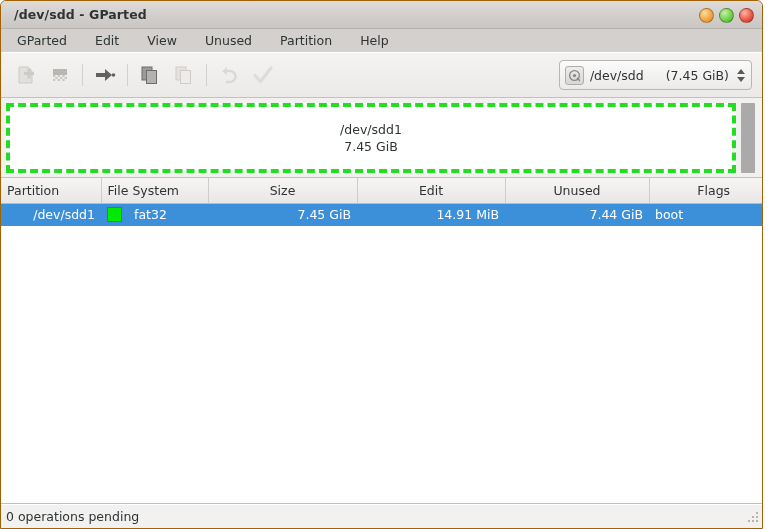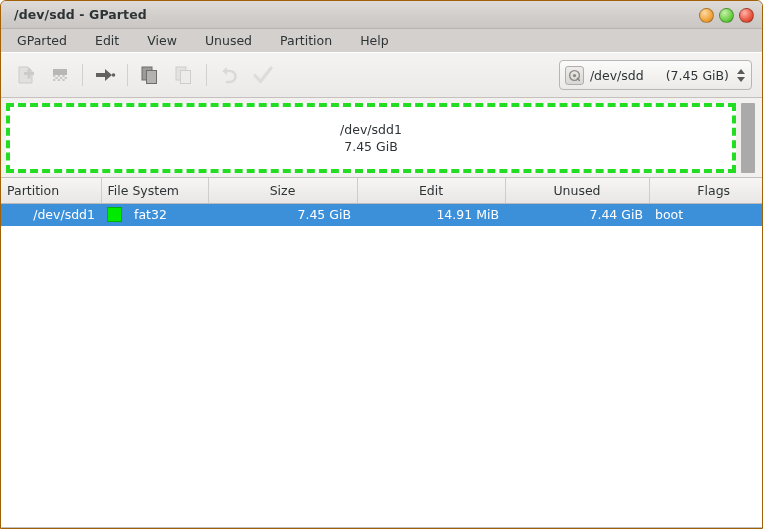--- a/index.html
+++ b/index.html
@@ -368,14 +368,25 @@
           <td class="right">7.45 GiB</td>
           <td class="right">14.91 MiB</td>
           <td class="right">7.44 GiB</td>
           <td>boot</td>
         </tr>
       </tbody>
     </table>
     <div class="table-filler"></div>
   </div>
 
+  <div class="statusbar">
+    <span class="status-text">0 operations pending</span>
+    <span class="resize-grip">
+      <i style="left:10px;top:0"></i>
+      <i style="left:6px;top:4px"></i>
+        <i style="left:10px;top:4px"></i>
+      <i style="left:2px;top:8px"></i>
+        <i style="left:6px;top:8px"></i>
+        <i style="left:10px;top:8px"></i>
+    </span>
+  </div>
 
 </div>
 
 </body></html>

